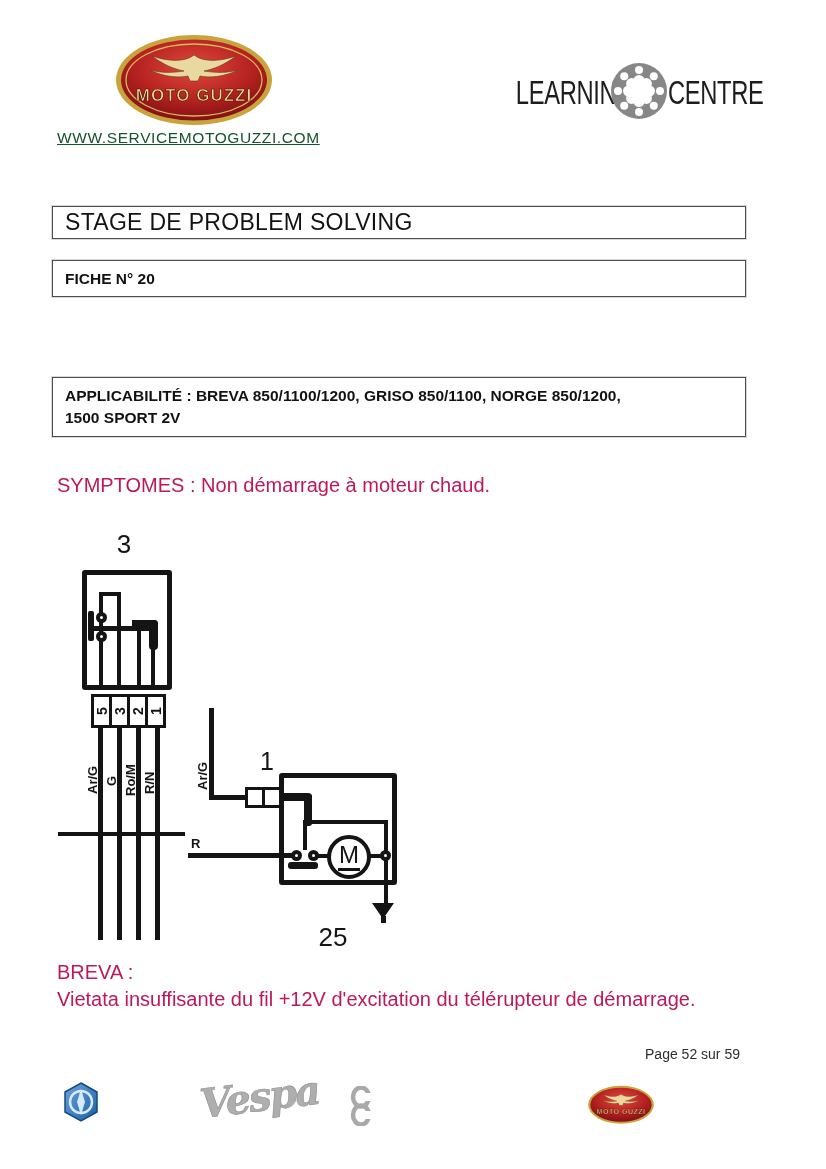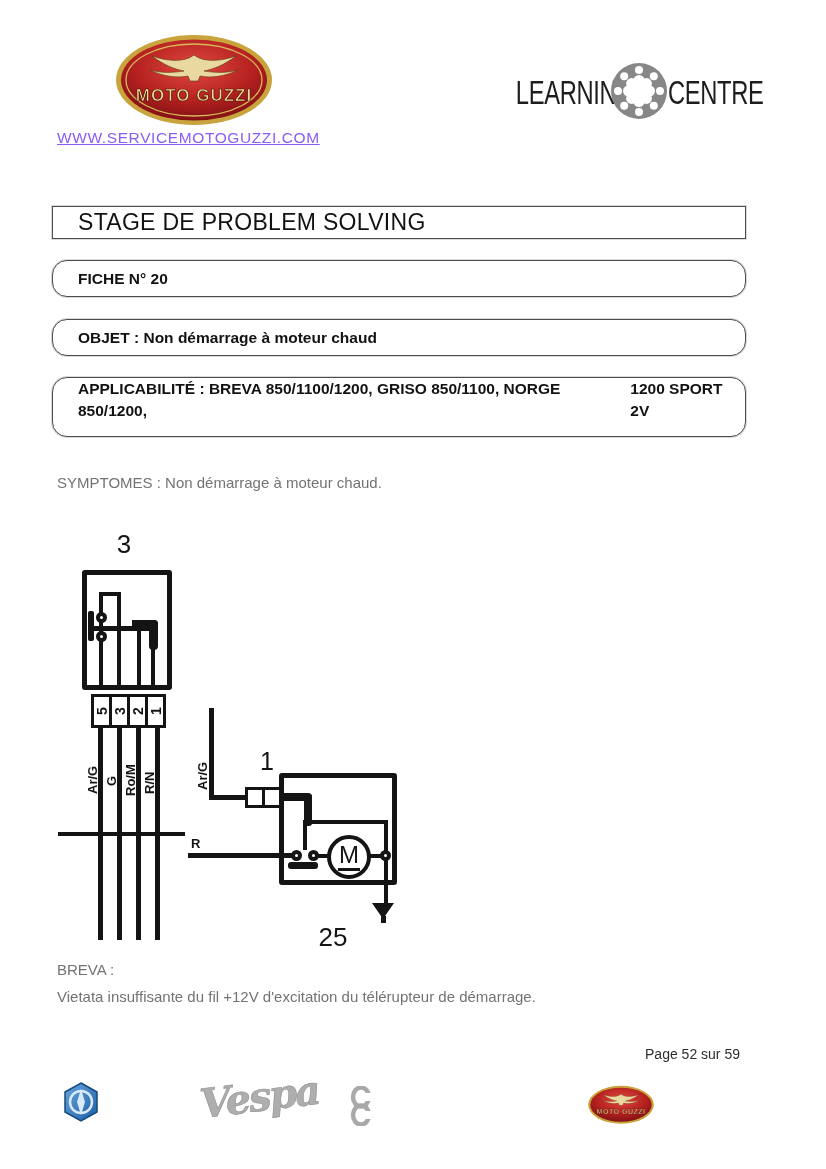--- a/index.html
+++ b/index.html
@@ -8,37 +8,37 @@
   body { font-family:"Liberation Sans", sans-serif; }
   .page {
     position:relative; width:826px; height:1169px; background:#ffffff;
     margin:0 auto; overflow:hidden; color:#141414;
   }
   .abs { position:absolute; }
 
   
   .guzzi-logo { left:114px; top:33px; }
   .site-link { left:57px; top:129px; font-size:15.5px; letter-spacing:.6px;
-    color:#8b5cf6; text-decoration:underline; font-weight:400; }
+    color:#14532d; text-decoration:underline; font-weight:400; }
   .lc-wrap { left:480px; top:62px; width:300px; height:60px; }
   .lc-text { position:absolute; font-size:33px; font-weight:400; color:#1d1d1d;
     letter-spacing:-.5px; white-space:nowrap; top:12px; }
   .lc-left { left:0; width:128px; text-align:right; transform:scaleX(.72); transform-origin:100% 50%; }
   .lc-right { left:188px; transform:scaleX(.72); transform-origin:0 50%; }
 
   
   .tbox { left:52px; width:694px; border:1px solid #4d4d4d; background:#fff;
-    display:flex; align-items:center; padding-left:25px; box-shadow:0 0 0 1px #d9d9d9; }
+    display:flex; align-items:center; padding-left:12px; box-shadow:0 0 0 1px #d9d9d9; }
   .tbox-stage { top:206px; height:33px; font-size:23px; letter-spacing:.3px; color:#121212; }
-  .tbox-sm { font-size:15.5px; font-weight:bold; color:#121212;border-radius:15px; }
+  .tbox-sm { font-size:15.5px; font-weight:bold; color:#121212; }
   .tbox-fiche { top:260px; height:37px; }
   .tbox-objet { top:319px; height:37px; }
-  .tbox-applic { top:377px; height:60px; flex-direction:row; align-items:flex-start; justify-content:center; line-height:22px; }
-
-  .body-text { font-size:15px; color:#737373; }
+  .tbox-applic { top:377px; height:60px; flex-direction:column; align-items:flex-start; justify-content:center; line-height:22px; }
+
+  .body-text { font-size:20px; color:#be185d; }
 
   
   .ln { position:absolute; background:#141414; }
   .dbox { position:absolute; border:5px solid #141414; border-radius:3px; background:#fff; }
   .dot { position:absolute; width:11px; height:11px; background:#141414; border-radius:50%; }
   .dot::after { content:""; position:absolute; left:4px; top:4px; width:3px; height:3px;
     background:#fff; border-radius:50%; }
   .dlabel { position:absolute; color:#141414; font-weight:400; text-align:center; }
   .vlabel { position:absolute; font-size:13px; font-weight:bold; color:#141414;
     white-space:nowrap; transform:rotate(-90deg); transform-origin:0 0; line-height:13px; }
@@ -112,26 +112,23 @@
     </svg>
     <span class="lc-text lc-right">CENTRE</span>
   </div>
 
   <div class="abs tbox tbox-stage">
     <span>STAGE DE PROBLEM SOLVING</span>
   </div>
   <div class="abs tbox tbox-sm tbox-fiche">
     <span>FICHE N° 20</span>
   </div>
-  <div class="abs tbox tbox-sm tbox-objet">
-    <span>OBJET : Non démarrage à moteur chaud</span>
-  </div>
   <div class="abs tbox tbox-sm tbox-applic">
     <div>APPLICABILITÉ : BREVA 850/1100/1200, GRISO 850/1100, NORGE 850/1200,</div>
-    <div>1200 SPORT 2V</div>
+    <div>1500 SPORT 2V</div>
   </div>
 
   <div class="abs body-text" style="left:57px; top:474px;">SYMPTOMES : Non démarrage à moteur chaud.</div>
 
   <div>
 
     <div class="dlabel" style="left:110px; top:529px; width:28px; font-size:26px;">3</div>
     <div class="dbox" style="left:82px; top:570px; width:90px; height:120px;"></div>
 
     <div class="ln" style="left:99px; top:592px; width:4px; height:98px;"></div>

